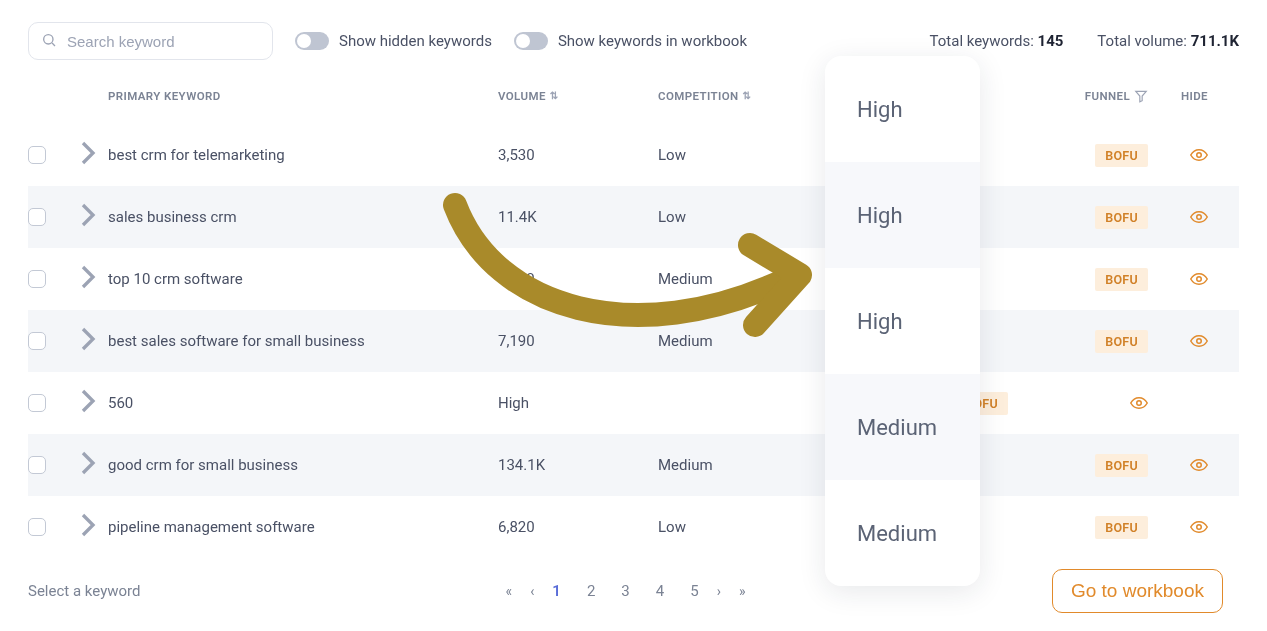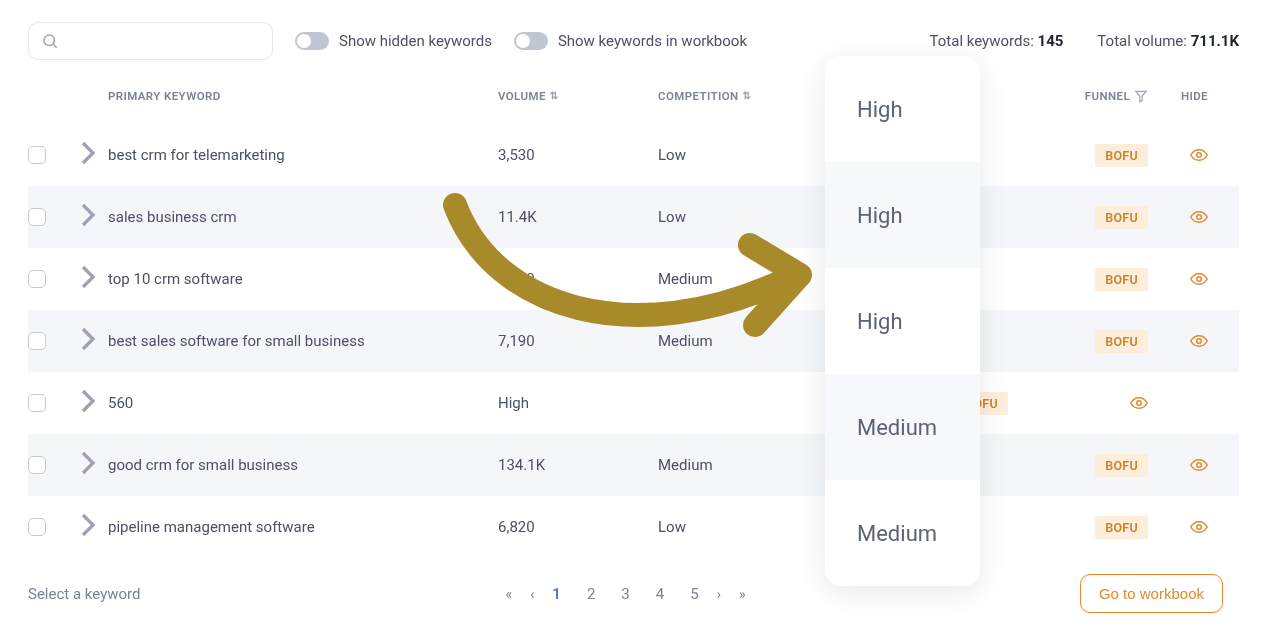--- a/index.html
+++ b/index.html
@@ -133,21 +133,21 @@
   .pager .pg { cursor: pointer; }
   .pager .current { color: var(--blue); font-weight: 600; }
   .pager .nav { font-size: 14px; }
   .go-btn {
     margin-left: auto;
     border: 1.6px solid var(--orange);
     color: var(--orange);
     background: #fff;
     border-radius: 10px;
     padding: 10px 18px;
-    font-size: 15px;
+    font-size: 19px;
     font-weight: 500;
     cursor: pointer;
   }
 
   
   .popover {
     position: absolute;
     top: 56px;
     left: 825px;
     width: 155px;
@@ -179,20 +179,21 @@
 <body>
 
 <div class="topbar">
   <div class="search-wrap">
     <span class="icon">
       <svg viewBox="0 0 24 24" fill="none" stroke="currentColor" stroke-width="2">
         <circle cx="11" cy="11" r="7"></circle>
           <line x1="21" y1="21" x2="16.65" y2="16.65"></line>
       </svg>
     </span>
+    <input type="text" placeholder="Search keyword" style="">
   </div>
 
   <div class="toggle-group">
     <div class="switch"></div>
     <span class="toggle-label">Show hidden keywords</span>
   </div>
 
   <div class="toggle-group">
     <div class="switch"></div>
     <span class="toggle-label">Show keywords in workbook</span>

